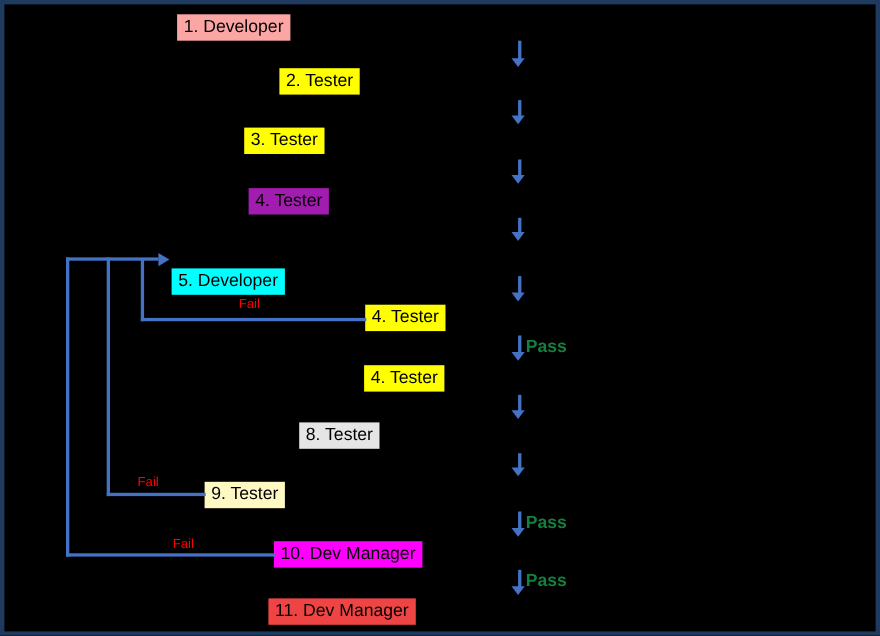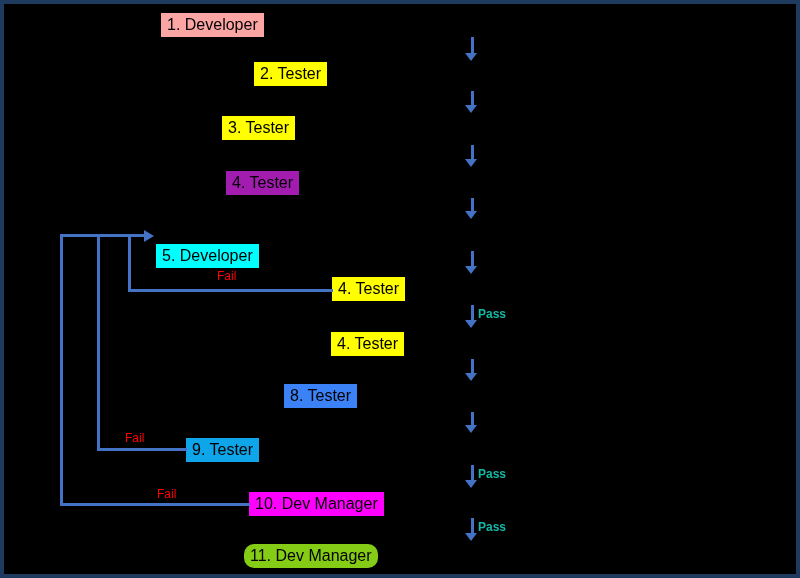--- a/index.html
+++ b/index.html
@@ -31,22 +31,22 @@
     border-top:8px solid #4472C4;
   }
   .head-right{
     position:absolute;width:0;height:0;
     border-top:6px solid transparent;
     border-bottom:6px solid transparent;
     border-left:10px solid #4472C4;
   }
   .pass-label{
     position:absolute;
-    color:#14b8a6;
-    font-size:12px;
+    color:#15803d;
+    font-size:16px;
     font-weight:bold;
     white-space:nowrap;
   }
   .fail-label{
     position:absolute;
     color:#FF0000;
     font-size:12px;
     font-weight:normal;
     white-space:nowrap;
   }
@@ -55,24 +55,24 @@
 <body>
 
 <div id="canvas">
     <div class="step" style="left: 157px; top: 9px; background: #fca5a5;">1. Developer</div>
     <div class="step" style="left: 250px; top: 58px; background: rgb(255, 255, 0);">2. Tester</div>
     <div class="step" style="left: 218px; top: 112px; background: rgb(255, 255, 0);">3. Tester</div>
     <div class="step" style="left: 222px; top: 167px; background: #a21caf;">4. Tester</div>
     <div class="step" style="left: 152px; top: 220px; background: rgb(0, 255, 255); margin-top: 20px;">5. Developer</div>
     <div class="step" style="left: 328px; top: 273px; background: rgb(255, 255, 0);">4. Tester</div>
     <div class="step" style="left: 327px; top: 328px; background: rgb(255, 255, 0);">4. Tester</div>
-    <div class="step" style="left: 280px; top: 380px; background: #3b82f6;">8. Tester</div>
-    <div class="step" style="left: 182px; top: 434px; background: #0ea5e9;">9. Tester</div>
+    <div class="step" style="left: 268px; top: 380px; background: #e5e5e5;">8. Tester</div>
+    <div class="step" style="left: 182px; top: 434px; background: #fef9c3;">9. Tester</div>
     <div class="step" style="left: 245px; top: 488px; background: rgb(255, 0, 255);">10. Dev Manager</div>
-    <div class="step" style="left: 240px; top: 540px; background: #84cc16; border-radius: 10px;">11. Dev Manager</div>
+    <div class="step" style="left: 240px; top: 540px; background: #ef4444;">11. Dev Manager</div>
     <div class="stem" style="left: 467px; top: 33px; height: 17px;"></div>
     <div class="head-down" style="left: 461px; top: 49px;"></div>
     <div class="stem" style="left: 467px; top: 87px; height: 15px;"></div>
     <div class="head-down" style="left: 461px; top: 101px;"></div>
     <div class="stem" style="left: 467px; top: 141px; height: 15px;"></div>
     <div class="head-down" style="left: 461px; top: 155px;"></div>
     <div class="stem" style="left: 467px; top: 194px; height: 14px;"></div>
     <div class="head-down" style="left: 461px; top: 207px;"></div>
     <div class="stem" style="left: 467px; top: 247px; height: 16px;"></div>
     <div class="head-down" style="left: 461px; top: 262px;"></div>

